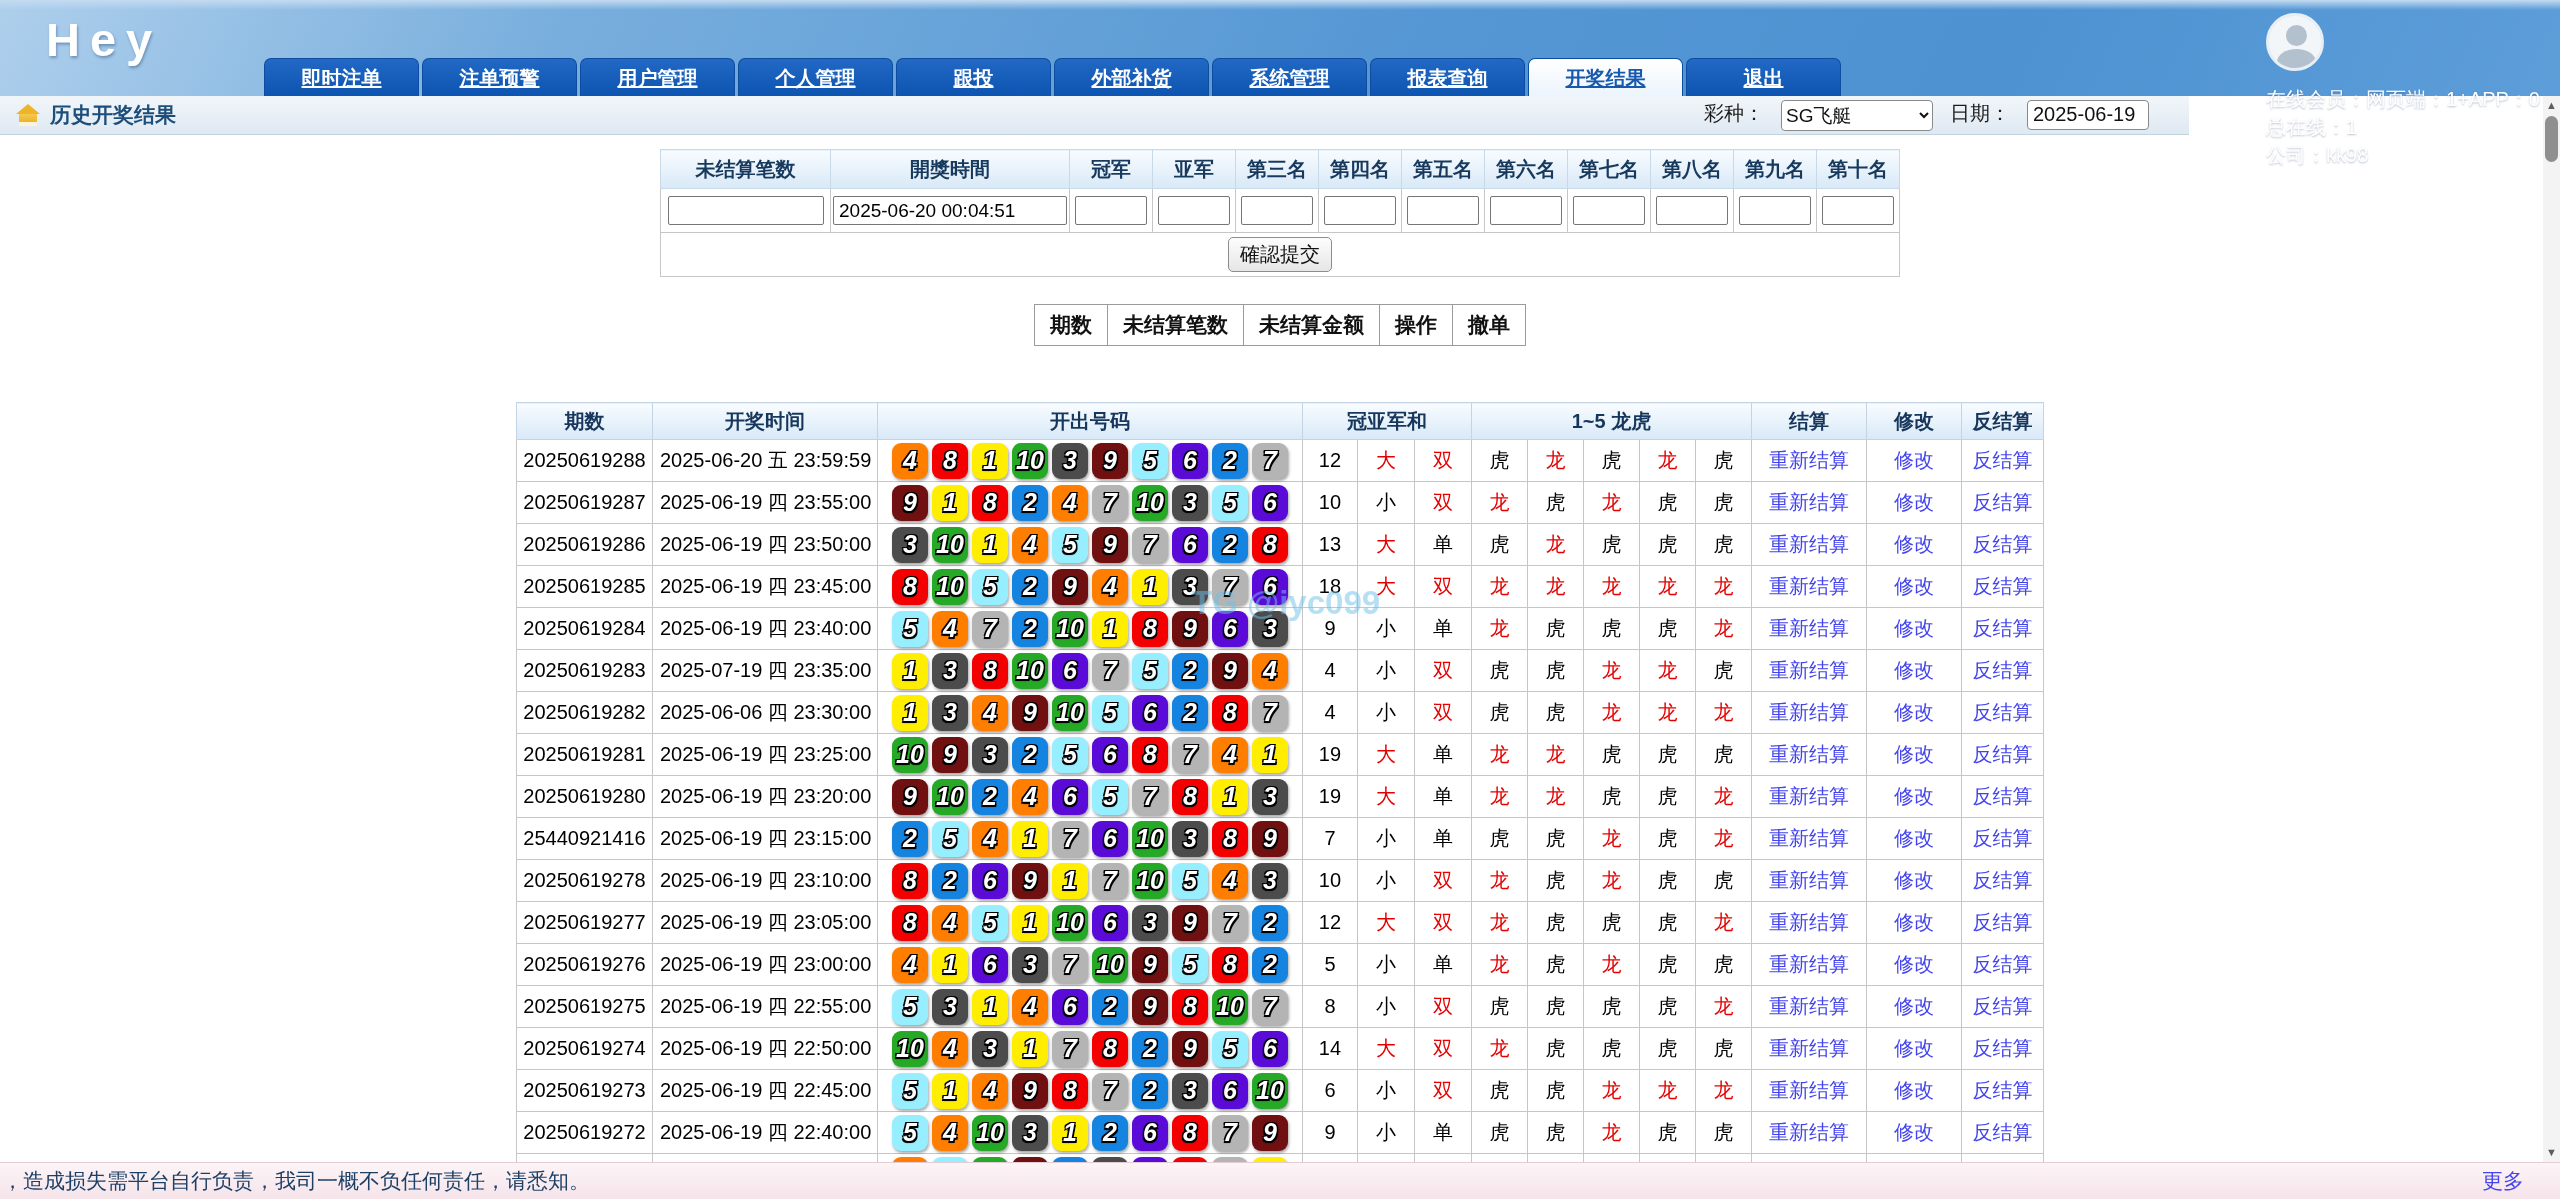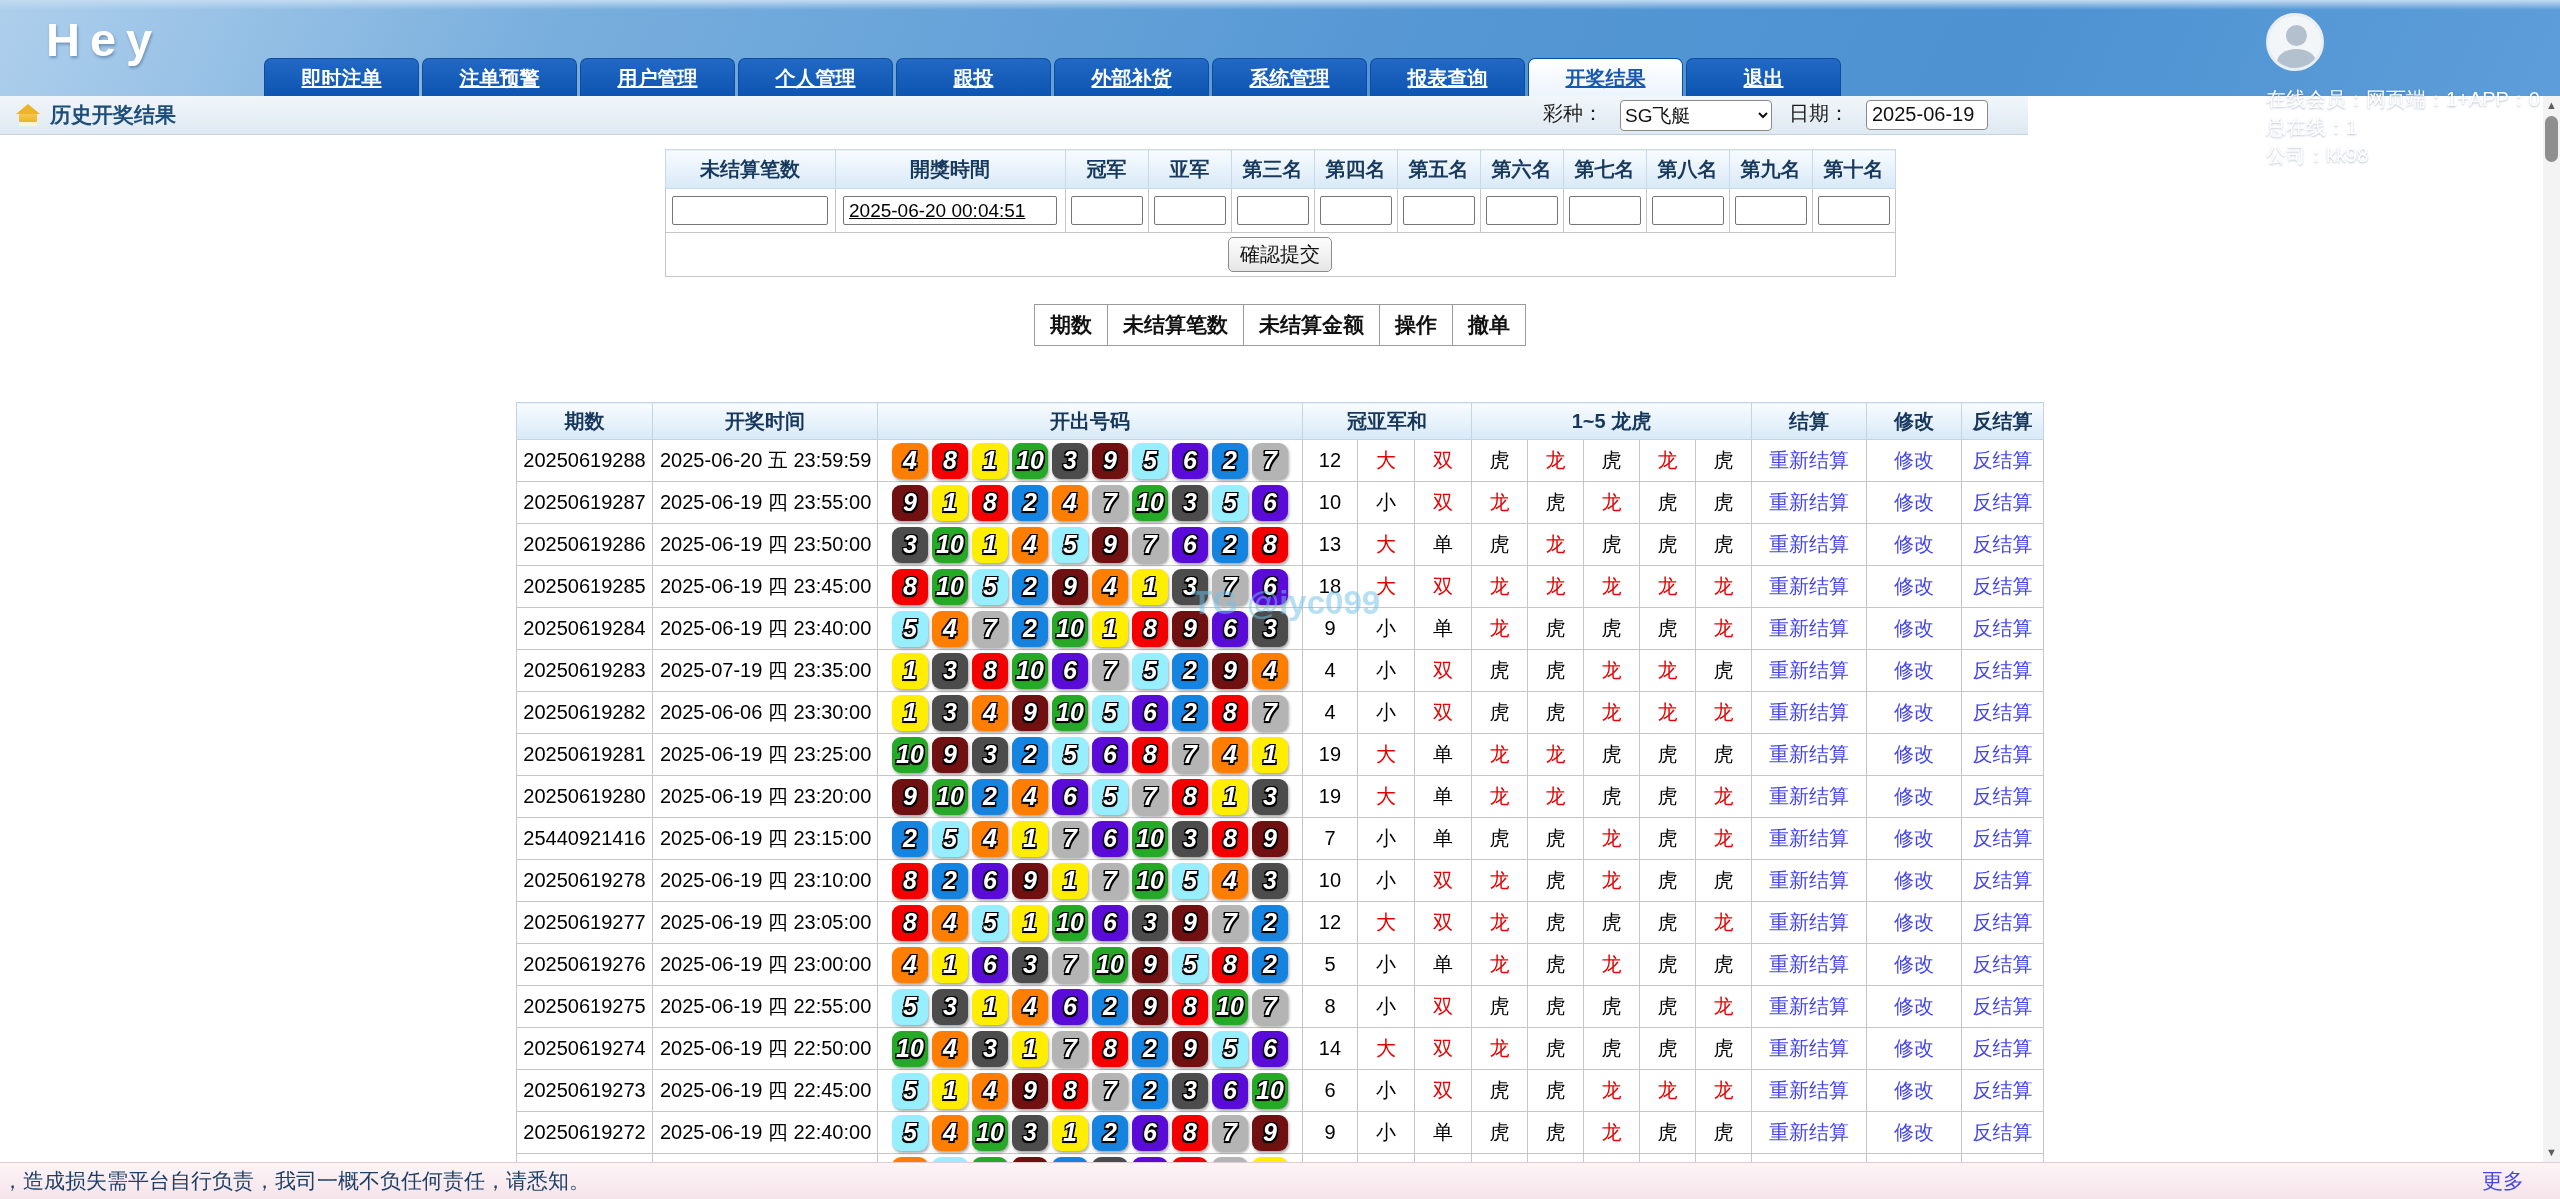--- a/index.html
+++ b/index.html
@@ -37,21 +37,21 @@
   .avatar{
     width:58px; height:58px; border-radius:50%;
     background:#f2f6f9; border:3px solid #e8eef4; position:relative; overflow:hidden;
     margin-top:6px;
   }
   .avatar::before{ content:""; position:absolute; left:17px; top:9px; width:21px; height:21px; border-radius:50%; background:#b3c1cf; }
   .avatar::after{ content:""; position:absolute; left:8px; top:33px; width:39px; height:26px; border-radius:50% 50% 8px 8px; background:#b3c1cf; }
   .ulines{ color:#fff; font-size:20px; line-height:28px; text-shadow:0 1px 2px rgba(10,40,90,.3); }
   
   .crumbbar{
-    position:absolute; left:0; top:96px; width:2028px; height:39px;
+    position:absolute; left:0; top:96px; width:2189px; height:39px;
     background:linear-gradient(#f1f6fa,#dfe9f2);
     border-bottom:1px solid #c3d2df;
     display:flex; align-items:center; padding:0 16px; z-index:9;
   }
   .home-icon{ position:relative; width:24px; height:22px; display:inline-block; }
   .home-icon::before{ 
     content:""; position:absolute; left:0; top:0;
     border-left:12px solid transparent; border-right:12px solid transparent;
     border-bottom:10px solid #edb42a;
   }
@@ -77,21 +77,21 @@
   
   .form-table{ margin:13px auto 0; border-collapse:collapse; }
   .form-table th{
     height:39px; background:linear-gradient(#f8fcff,#d8e9f7);
     border:1px solid #c9d9e7; color:#17395e; font-size:20px; font-weight:bold;
     padding:0 6px;
   }
   .form-table td{ border:1px solid #c6c6c6; background:#fff; height:44px; text-align:center; padding:2px; }
   .inp{ height:29px; border:1px solid #767676; border-radius:2px; font-size:19px; padding:0 5px; font-family:inherit; }
   .inp.period{ width:156px; }
-  .inp.time{ width:214px;text-decoration:underline; }
+  .inp.time{ width:234px; }
   .inp.rank{ width:72px; }
   .submit-btn{
     font-size:20px; padding:3px 11px; color:#111;
     background:linear-gradient(#fdfdfd,#e6e6e6);
     border:1px solid #8d8d8d; border-radius:5px; cursor:pointer;
     font-family:inherit;
   }
   
   .strip{ margin:27px auto 0; border-collapse:collapse; }
   .strip td{ border:1px solid #9b9b9b; padding:6px 15px; font-weight:bold; font-size:21px; background:#fff; color:#111; }

